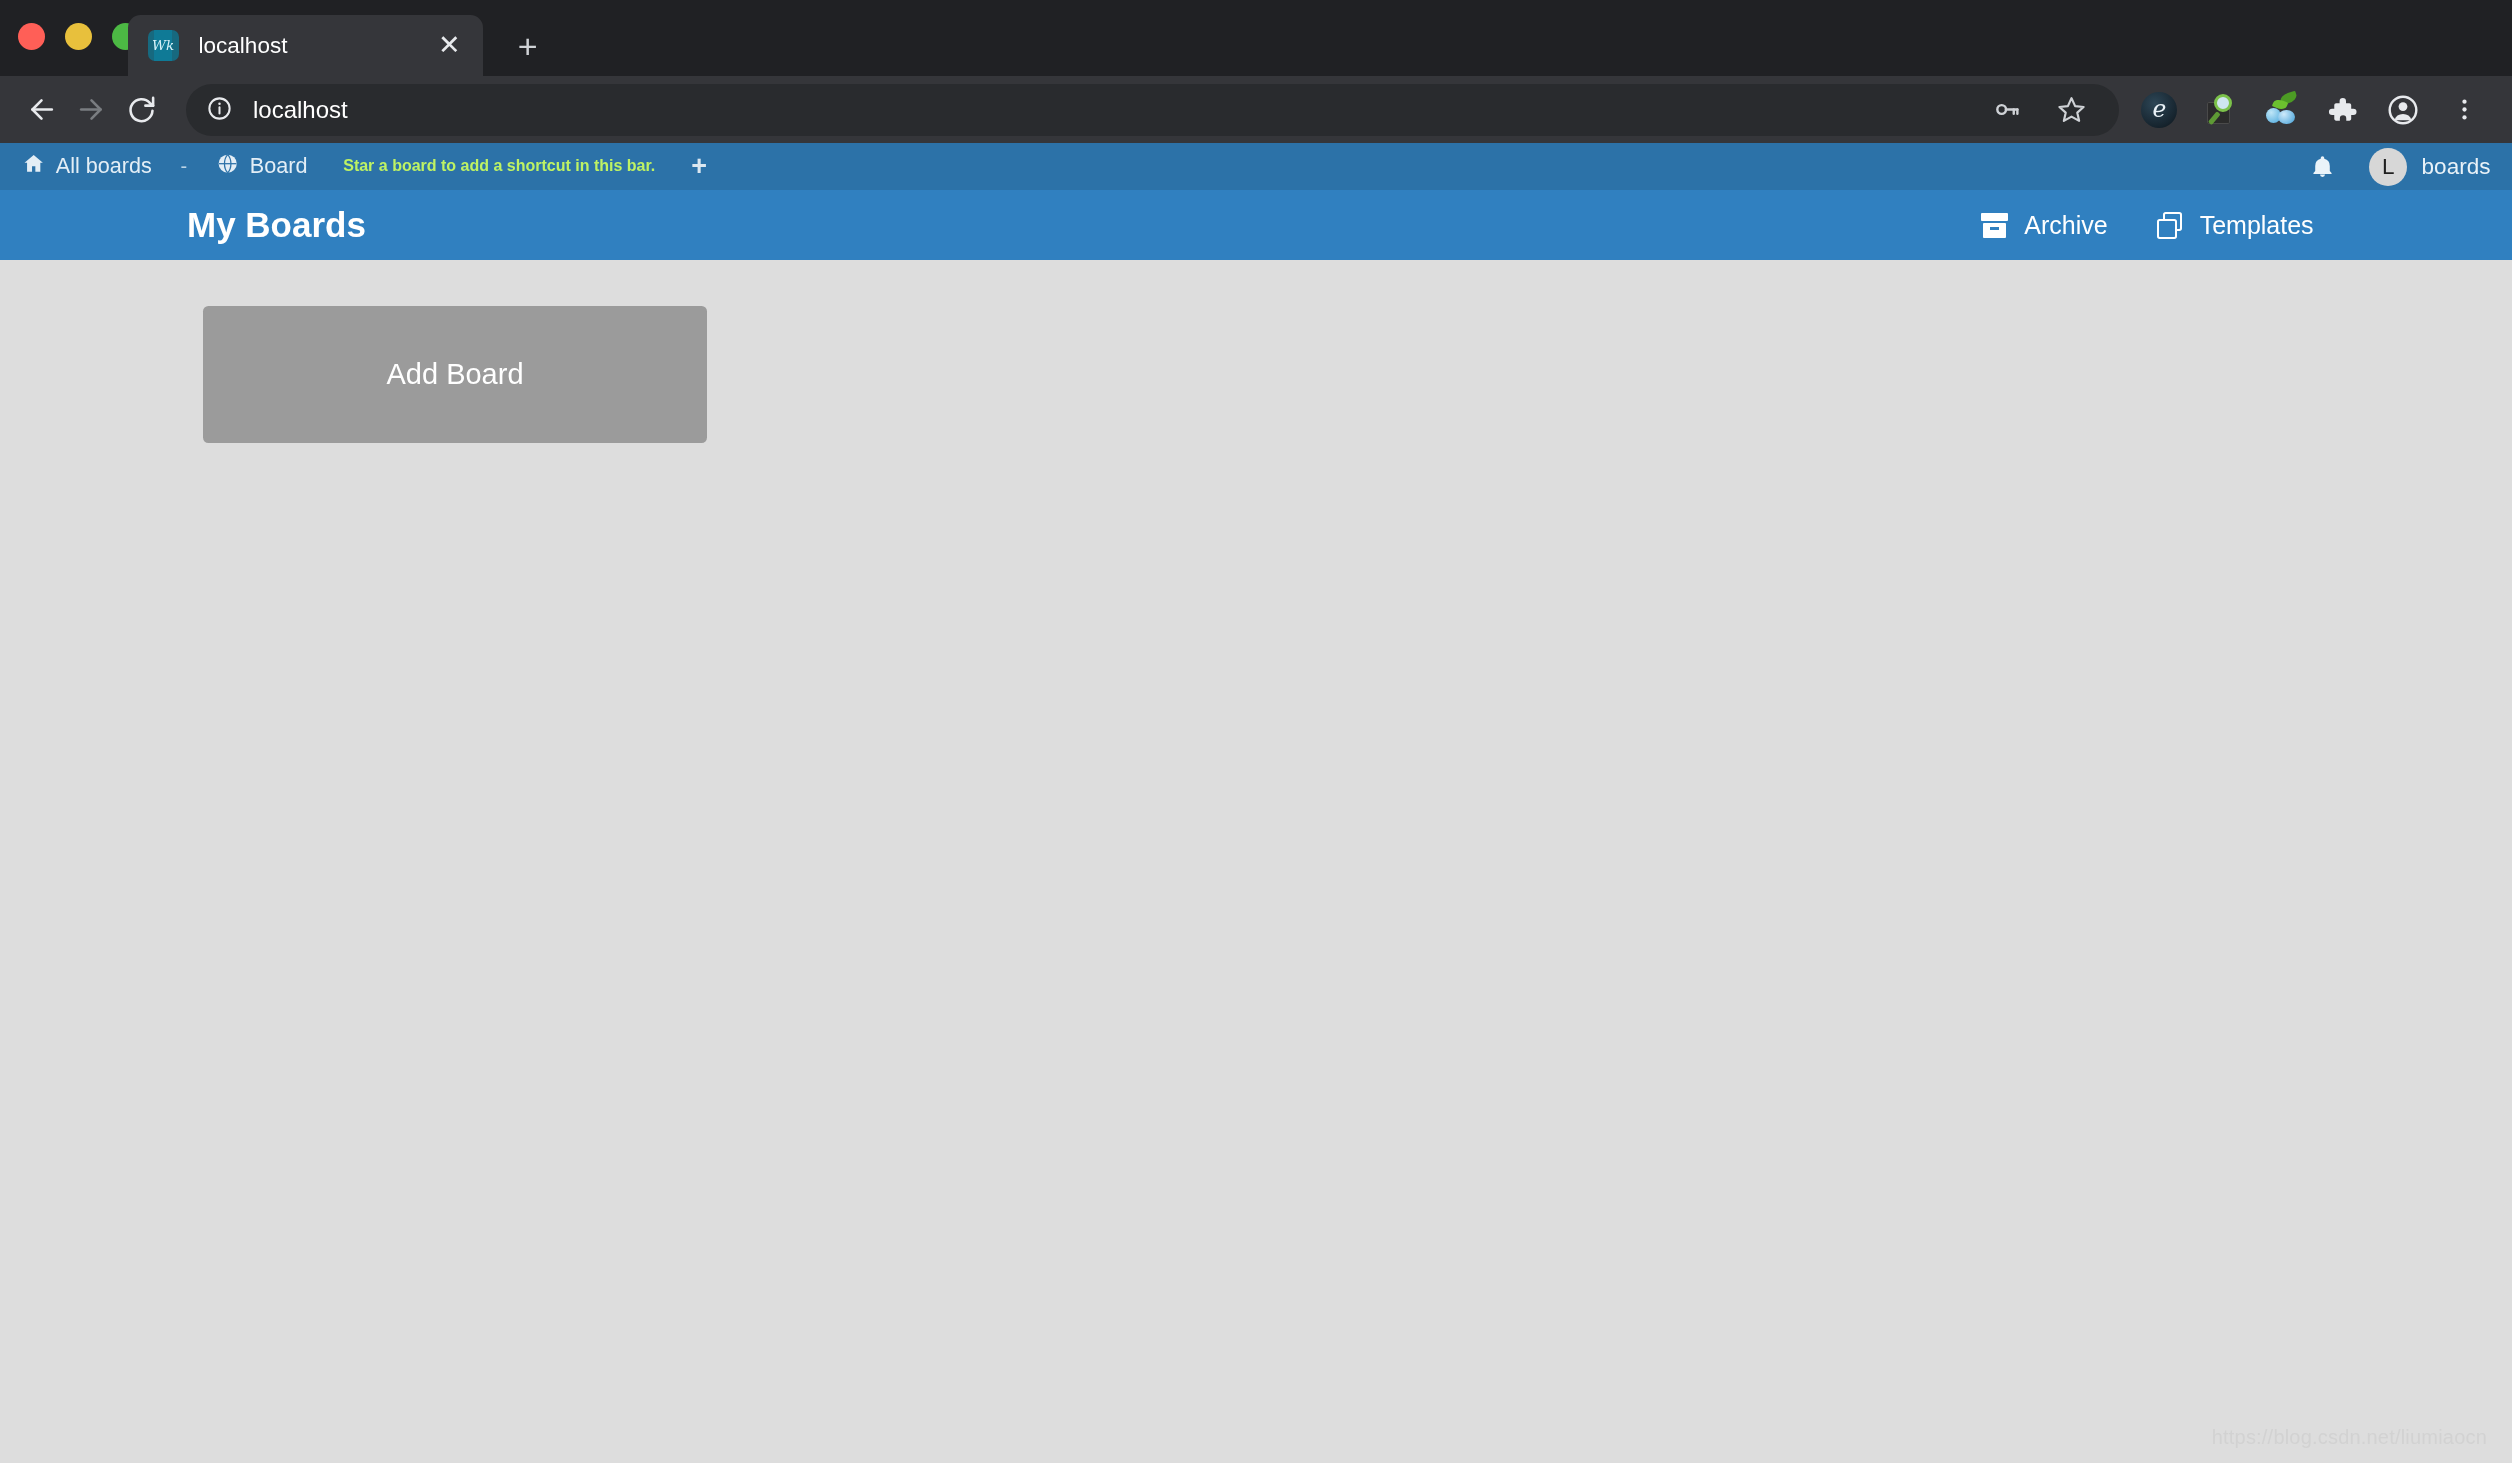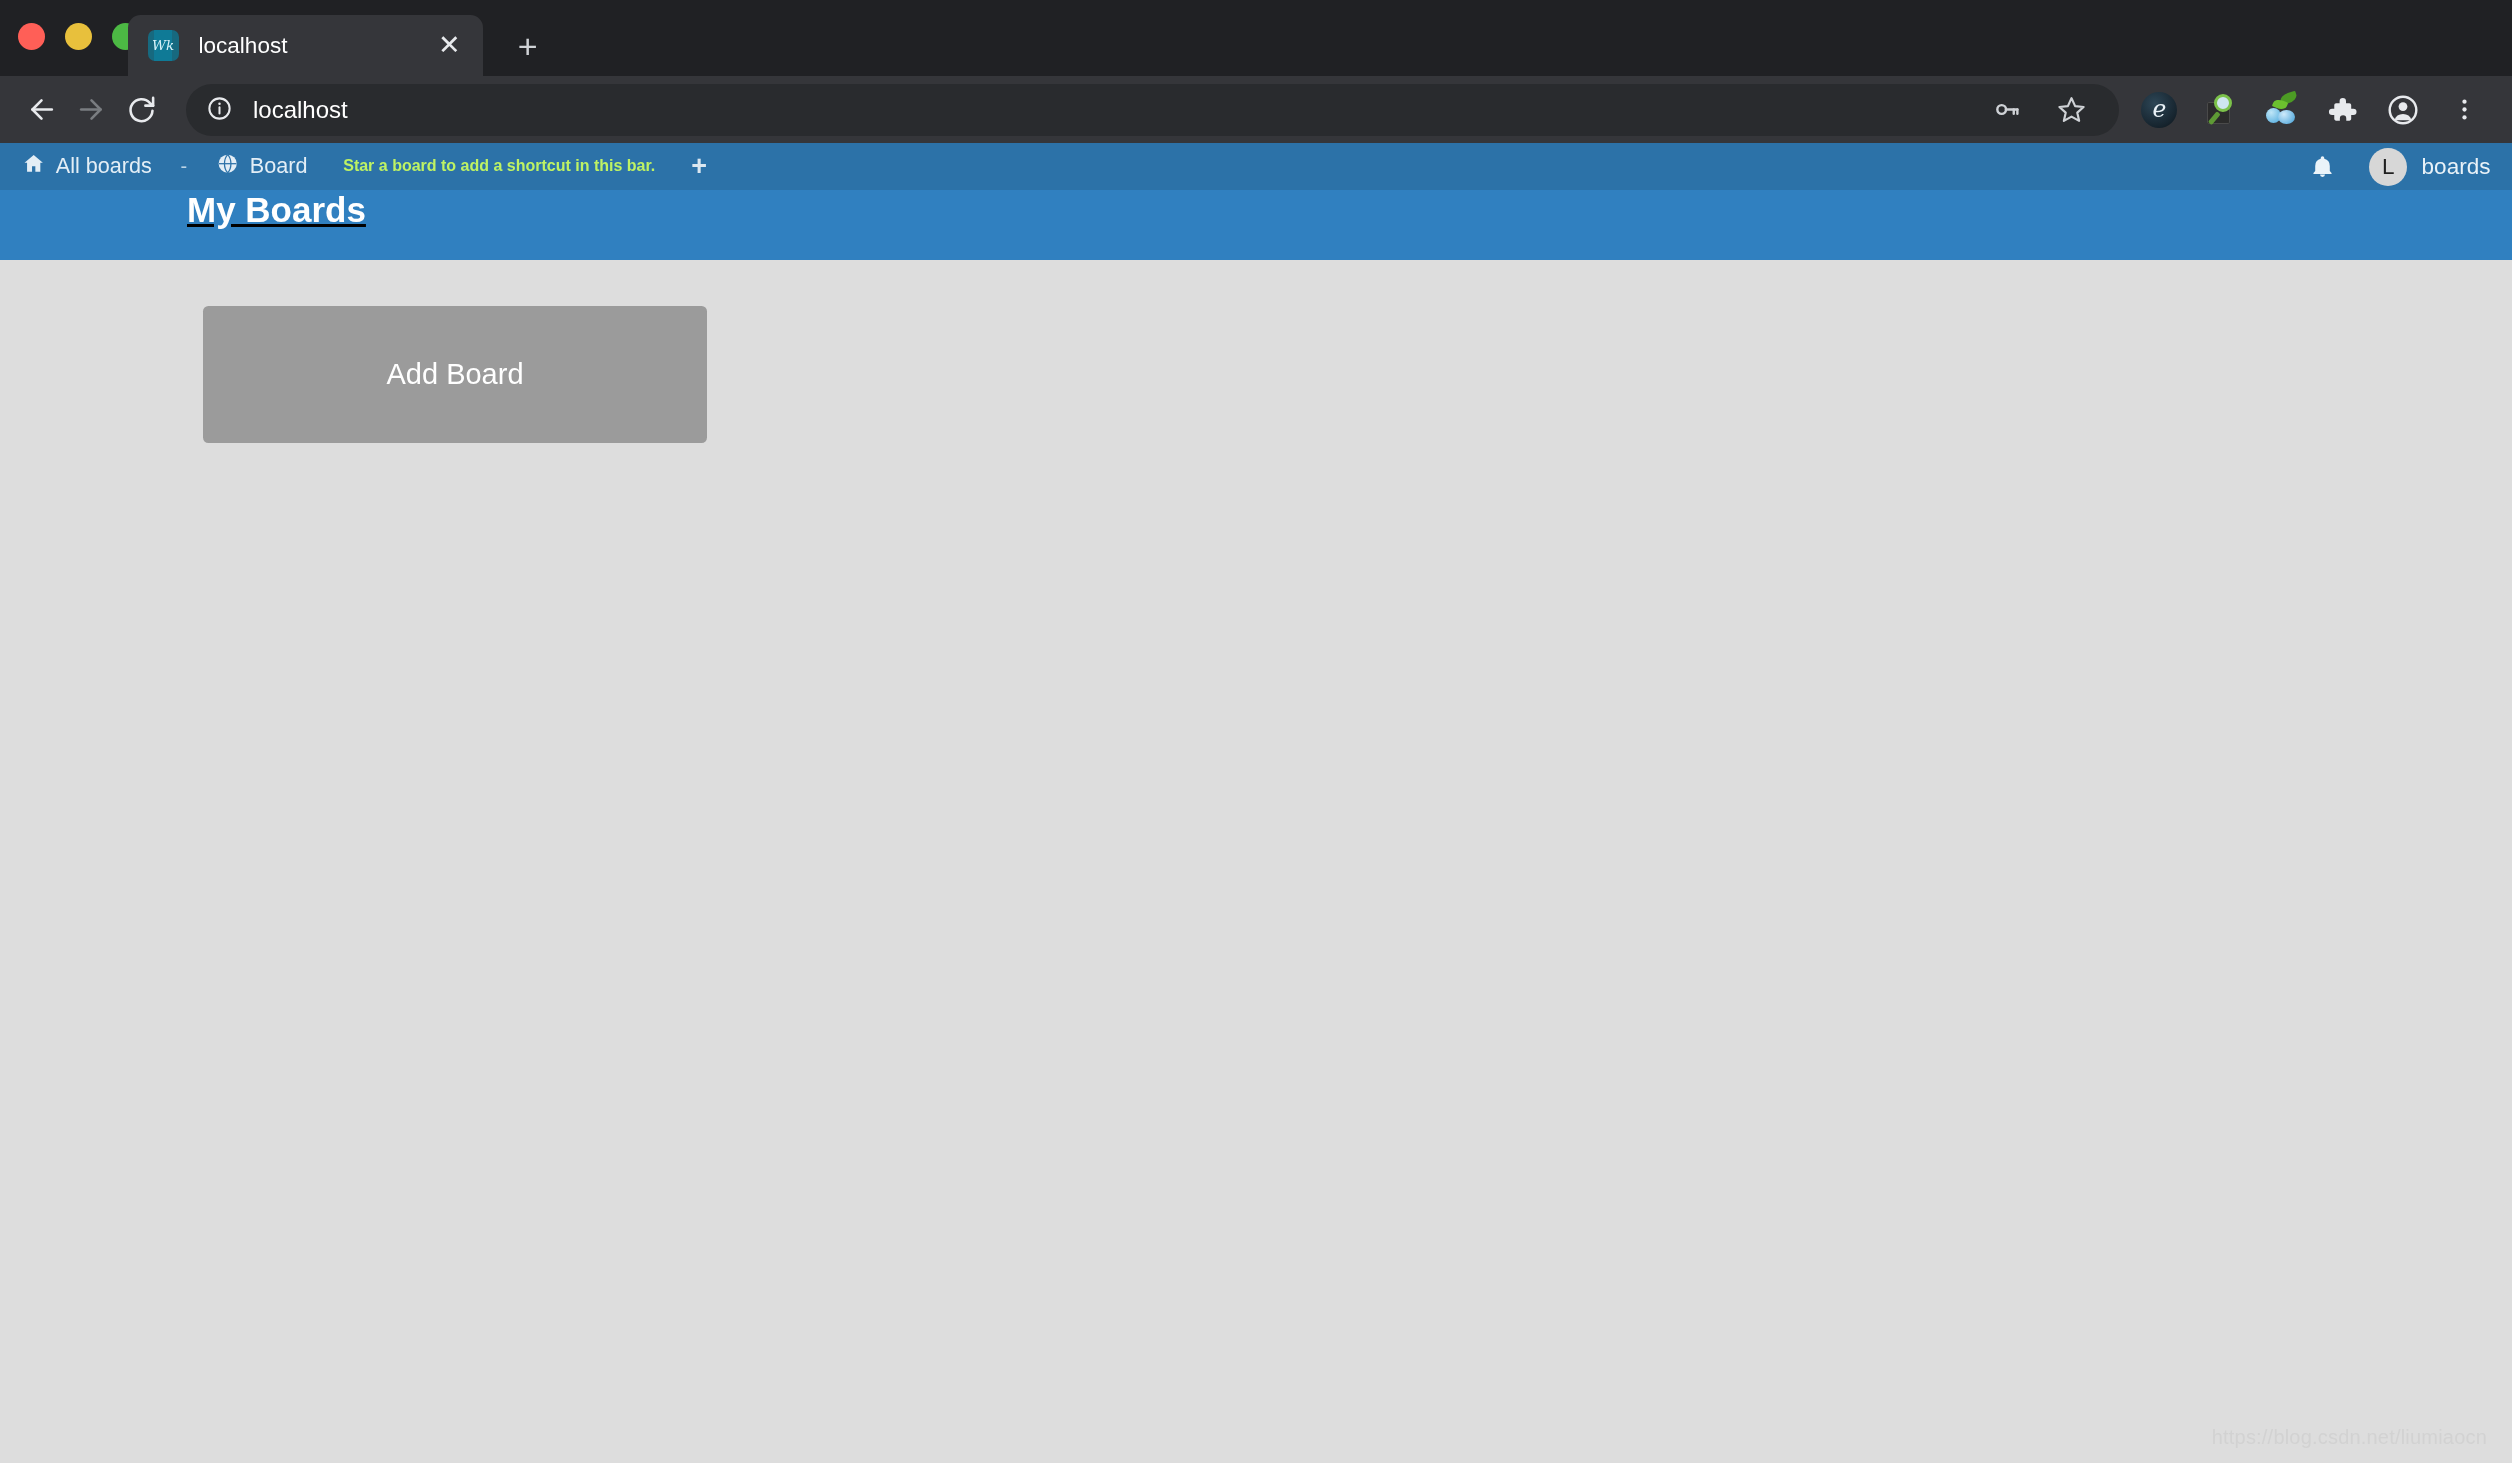--- a/index.html
+++ b/index.html
@@ -227,24 +227,23 @@
     display: flex; align-items: center; justify-content: center;
     font-size: 22.5px;
   }
   .member-name { color: #e9f2f8; font-size: 22.5px; }
 
   
   .boardheader {
     height: 70px;
     background: #3080c0;
     display: flex;
-    align-items: flex-start;
+    align-items: center;
     padding: 0 23.4px 0 0;
     flex: none;
-    text-decoration: underline;
   }
   .board-title {
     color: #ffffff;
     font-size: 35px;
     font-weight: bold;
     margin-left: 187px;
   }
   .header-actions {
     margin-left: auto;
     display: flex;
@@ -455,20 +454,37 @@
       </div>
       <div class="member">
         <div class="avatar">L</div>
         <span class="member-name">boards</span>
       </div>
     </div>
   </div>
 
   <div class="boardheader">
     <div class="board-title">My Boards</div>
+    <div class="header-actions">
+      <div class="hdr-btn">
+        <span class="archive-icon">
+          <span class="lid"></span>
+            <span class="body"></span>
+            <span class="slot"></span>
+        </span>
+        <span>Archive</span>
+      </div>
+      <div class="hdr-btn">
+        <span class="tpl-icon">
+          <span class="back"></span>
+            <span class="front"></span>
+        </span>
+        <span>Templates</span>
+      </div>
+    </div>
   </div>
 
   <div class="boardbody">
     <div class="addboard">
       <span>Add Board</span>
     </div>
     <div class="watermark">https://blog.csdn.net/liumiaocn</div>
   </div>
 
 </div>

